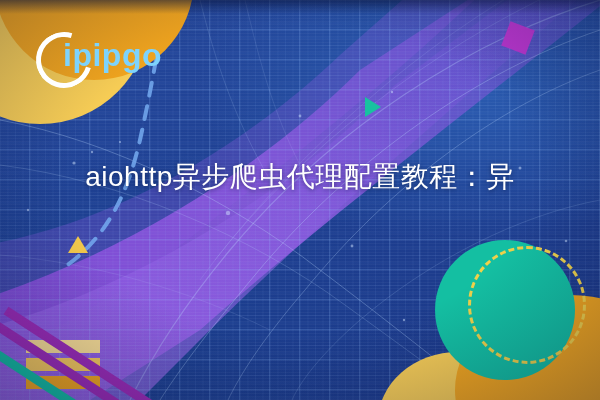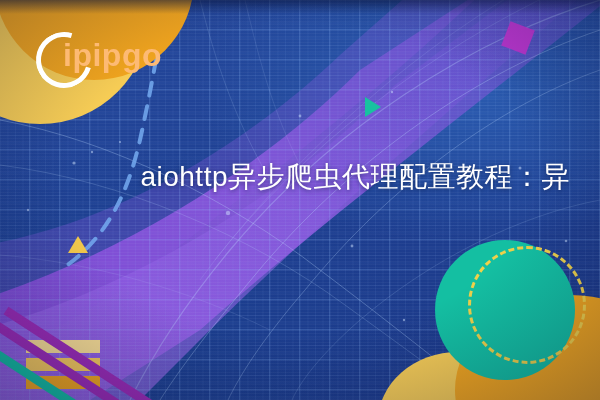--- a/index.html
+++ b/index.html
@@ -198,32 +198,32 @@
     border: 5px solid #ffffff;
     border-right-color: transparent;
     transform: rotate(-28deg);
   }
   .logo-text {
     position: absolute;
     left: 27px; top: 9px;
     font-size: 32px;
     font-weight: 700;
     letter-spacing: 0.5px;
-    color: #fdba74;
+    color: #7dd3fc;
     line-height: 36px;
     white-space: nowrap;
   }
 
   
   .title {
     position: absolute;
     left: 30px;
     right: 30px;
     top: 158px;
-    text-align: right;
+    text-align: center;
     color: #ffffff;
     font-size: 28px;
     line-height: 38px;
     font-weight: 400;
     letter-spacing: 0.5px;
     text-shadow: 0 1px 4px rgba(10,22,60,0.55);
   }
 </style>
 </head>
 <body>

